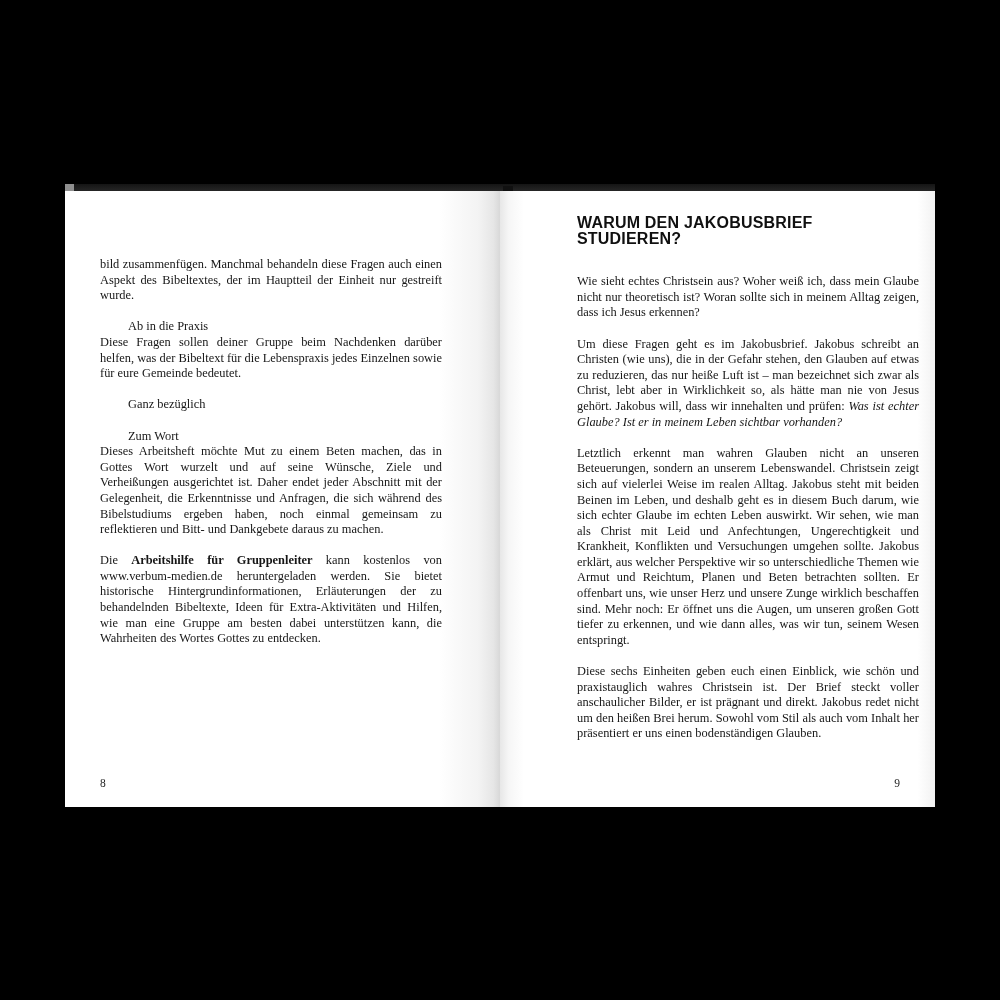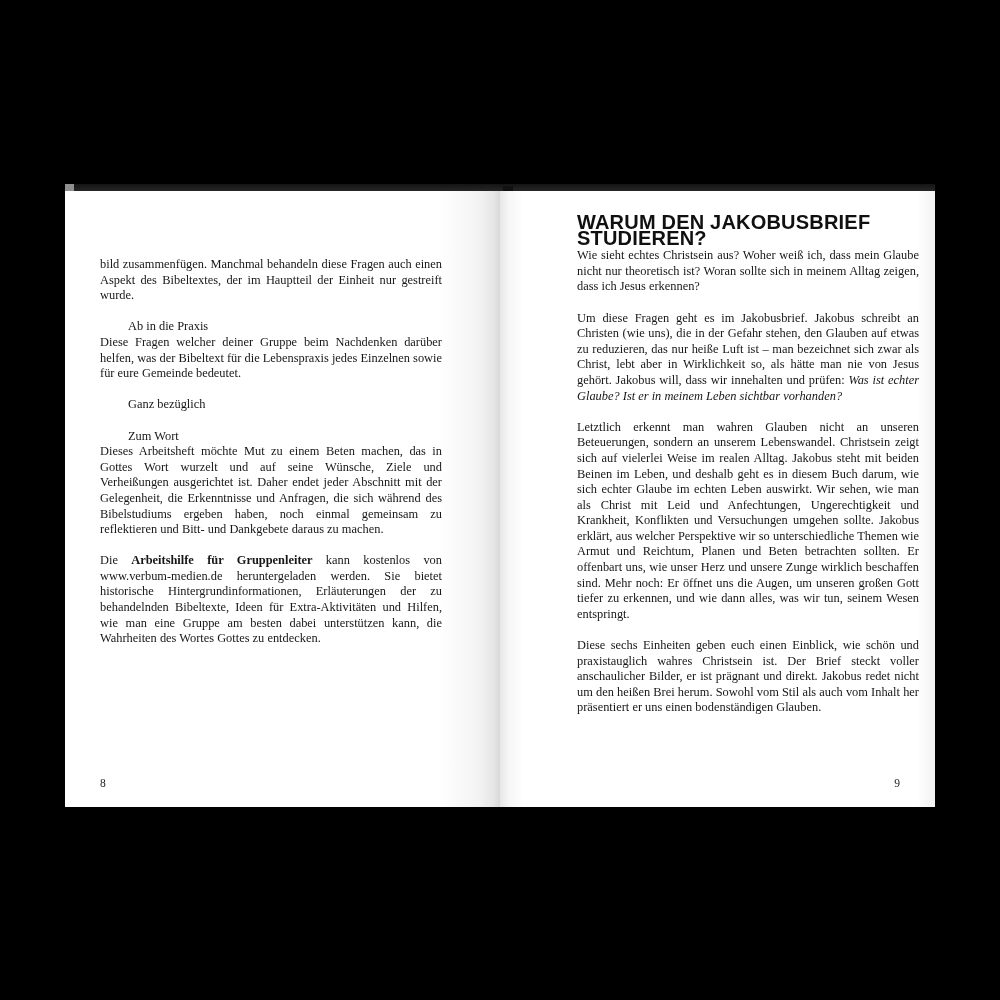--- a/index.html
+++ b/index.html
@@ -33,23 +33,23 @@
   .page.left  .text-col { left: 35px; top: 26px; margin-top: 40px; }
   .page.right .text-col { left: 77px; top: 24px; }
   .para { margin: 0; }
   .para + .para { margin-top: 15.6px; }
   .subhead {
     margin: 15.6px 0 0 0; font-size: 12.4px; line-height: 15.6px;
     font-weight: normal; text-indent: 28px; color: #161616;
   }
   .subhead + .para { margin-top: 0; }
   .heading {
-    margin: 0 0 2px 0;
+    margin: 0 0 28px 0;
     font-family: "Liberation Sans", sans-serif;
-    font-size: 20px; font-weight: 700; letter-spacing: 0.2px;
+    font-size: 16px; font-weight: 700; letter-spacing: 0.2px;
     color: #101010; text-align: left;
   }
   .b { font-weight: bold; }
   .i { font-style: italic; }
   .pagenum {
     position: absolute; top: 586px;
     font-size: 11.5px; line-height: 12px; color: #1d1d1d;
   }
   .page.left  .pagenum { left: 35px; }
   .page.right .pagenum { right: 35px; }
@@ -60,21 +60,21 @@
 <div class="canvas">
   <div class="spread">
     <div class="top-edge"></div>
     <div class="corner-mark"></div>
     <div class="spine-mark"></div>
 
     <div class="page left">
       <div class="text-col" lang="de">
         <p class="para">bild zusammenfügen. Manchmal behandeln diese Fragen auch einen Aspekt des Bibeltextes, der im Hauptteil der Einheit nur gestreift wurde.</p>
         <h3 class="subhead">Ab in die Praxis</h3>
-        <p class="para">Diese Fragen welcher deiner Gruppe beim Nachdenken darüber helfen, was der Bibeltext für die Lebenspraxis jedes Einzelnen sowie für eure Gemeinde bedeutet.</p>
+        <p class="para">Diese Fragen sollen deiner Gruppe beim Nachdenken darüber helfen, was der Bibeltext für die Lebenspraxis jedes Einzelnen sowie für eure Gemeinde bedeutet.</p>
         <h3 class="subhead">Ganz bezüglich</h3>
         <h3 class="subhead">Zum Wort</h3>
         <p class="para">Dieses Arbeitsheft möchte Mut zu einem Beten machen, das in Gottes Wort wurzelt und auf seine Wünsche, Ziele und Verheißungen ausgerichtet ist. Daher endet jeder Abschnitt mit der Gelegenheit, die Erkenntnisse und Anfragen, die sich während des Bibelstudiums ergeben haben, noch einmal gemeinsam zu reflektieren und Bitt- und Dankgebete daraus zu machen.</p>
         <p class="para"><span>Die </span><span class="b">Arbeitshilfe für Gruppenleiter</span><span> kann kostenlos von www.verbum-medien.de heruntergeladen werden. Sie bietet historische Hintergrundinformationen, Erläuterungen der zu behandelnden Bibeltexte, Ideen für Extra-Aktivitäten und Hilfen, wie man eine Gruppe am besten dabei unterstützen kann, die Wahrheiten des Wortes Gottes zu entdecken.</span></p>
       </div>
       <div class="pagenum">8</div>
     </div>
 
     <div class="page right">
       <div class="text-col" lang="de">

